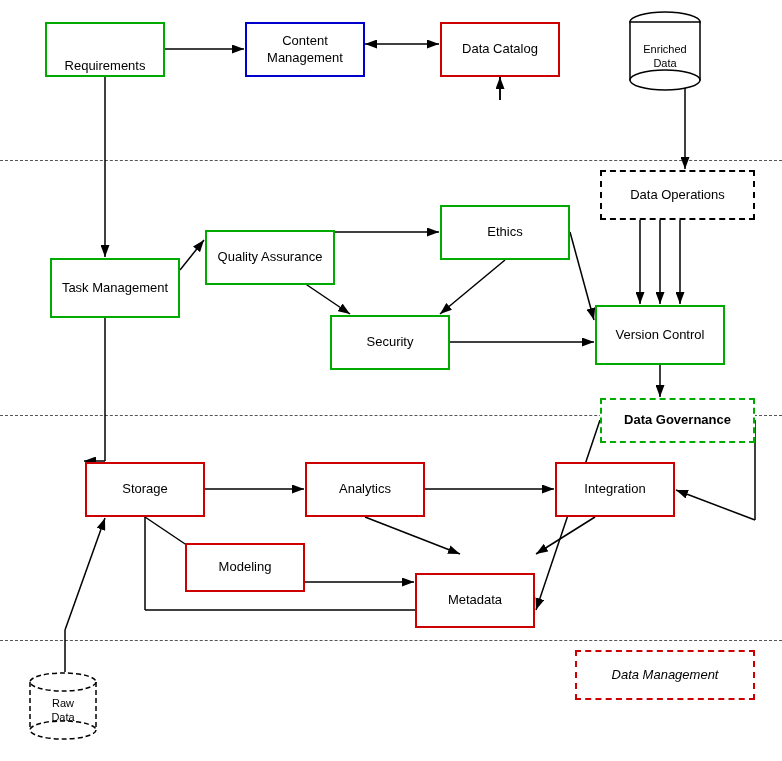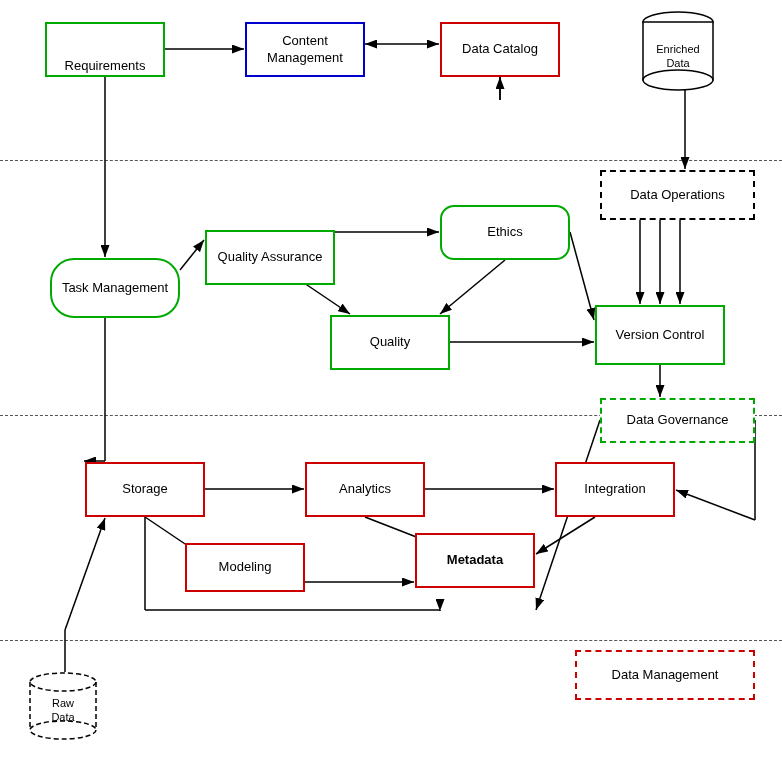--- a/index.html
+++ b/index.html
@@ -129,86 +129,86 @@
   </div>
 
   <div class="node node-blue" style="left:245px; top:22px; width:120px; height:55px;">
     <span>Content<br>Management</span>
   </div>
 
   <div class="node node-red" style="left:440px; top:22px; width:120px; height:55px;">
     <span>Data Catalog</span>
   </div>
 
-  <div style="position:absolute; left:638px; top:8px; width:90px; height:90px; display:flex; flex-direction:column; justify-content:center;">
+  <div style="position:absolute; left:620px; top:8px; width:90px; height:90px; display:flex; flex-direction:column; align-items:center; justify-content:center;">
     <svg width="80" height="90" viewBox="0 0 80 90">
       <ellipse cx="40" cy="14" rx="35" ry="10" fill="#fff" stroke="#000" stroke-width="1.5"></ellipse>
       <rect x="5" y="14" width="70" height="58" fill="#fff" stroke="#000" stroke-width="1.5"></rect>
       <ellipse cx="40" cy="72" rx="35" ry="10" fill="#fff" stroke="#000" stroke-width="1.5"></ellipse>
       <text x="40" y="45" text-anchor="middle" font-size="11" font-family="Arial">Enriched</text>
       <text x="40" y="59" text-anchor="middle" font-size="11" font-family="Arial">Data</text>
     </svg>
   </div>
 
-  <div class="node node-green" style="left:50px; top:258px; width:130px; height:60px;border-radius:24px;">
+  <div class="node node-green" style="left:50px; top:258px; width:130px; height:60px;">
     <span>Task Management</span>
   </div>
 
   <div class="node node-green" style="left:205px; top:205px; width:130px; height:55px;margin-top:25px;">
     <span>Quality Assurance</span>
   </div>
 
-  <div class="node node-green" style="left:440px; top:205px; width:130px; height:55px;border-radius:14px;">
+  <div class="node node-green" style="left:440px; top:205px; width:130px; height:55px;">
     <span>Ethics</span>
   </div>
 
   <div class="node node-green" style="left:330px; top:315px; width:120px; height:55px;">
-    <span>Quality</span>
+    <span>Security</span>
   </div>
 
   <div class="node node-green" style="left:595px; top:305px; width:130px; height:60px;">
     <span>Version Control</span>
   </div>
 
   <div class="node node-dashed-black" style="left:600px; top:170px; width:155px; height:50px;">
     <span>Data Operations</span>
   </div>
 
-  <div class="node node-dashed-green" style="left:600px; top:398px; width:155px; height:45px;">
+  <div class="node node-dashed-green" style="left:600px; top:398px; width:155px; height:45px;font-weight:bold;">
     <span>Data Governance</span>
   </div>
 
   <div class="node node-red" style="left:85px; top:462px; width:120px; height:55px;">
     <span>Storage</span>
   </div>
 
   <div class="node node-red" style="left:305px; top:462px; width:120px; height:55px;">
     <span>Analytics</span>
   </div>
 
   <div class="node node-red" style="left:555px; top:462px; width:120px; height:55px;">
     <span>Integration</span>
   </div>
 
   <div class="node node-red" style="left:185px; top:543px; width:120px; height:49px;">
     <span>Modeling</span>
   </div>
 
-  <div class="node node-red" style="left:415px; top:533px; width:120px; height:55px;font-weight:bold;">
+  <div class="node node-red" style="left:415px; top:573px; width:120px; height:55px;">
     <span>Metadata</span>
   </div>
 
   <div style="position:absolute; left:18px; top:670px; width:90px; height:80px; display:flex; align-items:center; justify-content:center;">
     <svg width="80" height="80" viewBox="0 0 80 80">
       <ellipse cx="40" cy="12" rx="33" ry="9" fill="#fff" stroke="#000" stroke-width="1.5" stroke-dasharray="5,3"></ellipse>
       <line x1="7" y1="12" x2="7" y2="60" stroke="#000" stroke-width="1.5" stroke-dasharray="5,3"></line>
       <line x1="73" y1="12" x2="73" y2="60" stroke="#000" stroke-width="1.5" stroke-dasharray="5,3"></line>
       <ellipse cx="40" cy="60" rx="33" ry="9" fill="#fff" stroke="#000" stroke-width="1.5" stroke-dasharray="5,3"></ellipse>
       <text x="40" y="37" text-anchor="middle" font-size="11" font-family="Arial">Raw</text>
       <text x="40" y="51" text-anchor="middle" font-size="11" font-family="Arial">Data</text>
     </svg>
   </div>
 
-  <div class="node node-dashed-red" style="left:575px; top:650px; width:180px; height:50px;">
+  <div class="node node-dashed-red" style="left:575px; top:650px; width:180px; height:50px;font-style:italic;">
     <span>Data Management</span>
   </div>
 
 </div>
 
 </body></html>

